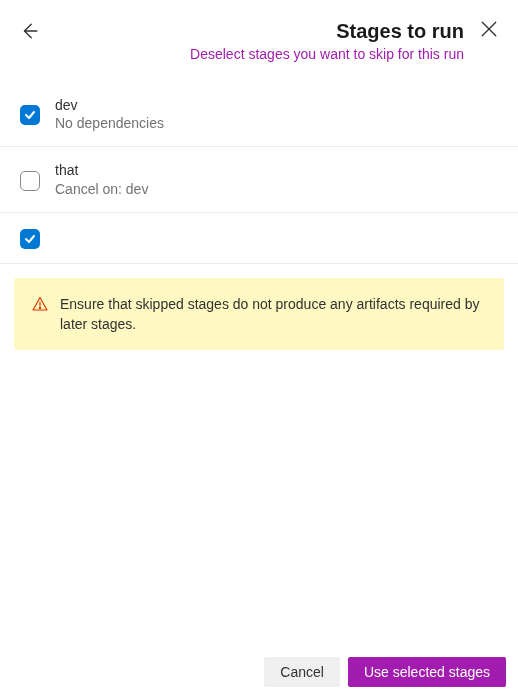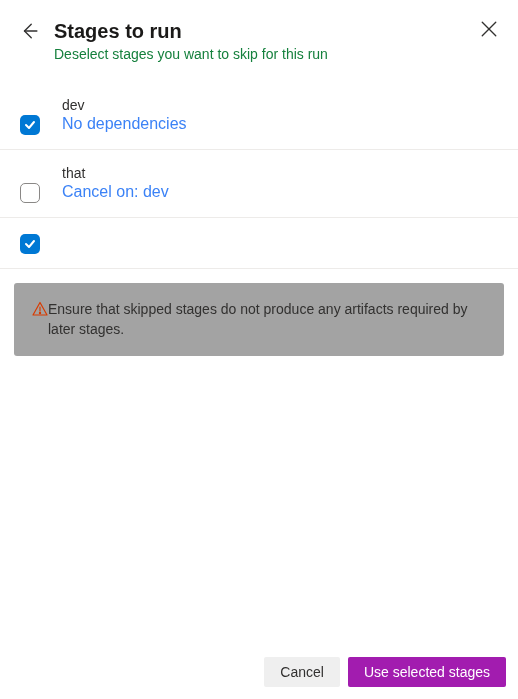--- a/index.html
+++ b/index.html
@@ -15,52 +15,53 @@
       display: flex;
       flex-direction: column;
       color: #323130;
       position: relative;
     }
     .header {
       padding: 18px 20px 14px 20px;
       display: flex;
       align-items: flex-start;
       gap: 16px;
+      text-align: right;
     }
     .back-btn {
       margin-top: 4px;
       cursor: pointer;
       color: #323130;
     }
     .header-text {
       flex: 1;
     }
     .title {
       font-size: 20px;
       font-weight: 600;
       color: #1b1a19;
       line-height: 1.3;
     }
     .subtitle {
       font-size: 14px;
-      color: #15803d;
+      color: #a21caf;
       margin-top: 2px;
     }
     .close-btn {
       cursor: pointer;
       color: #323130;
       margin-top: 2px;
     }
     .stages-list {
       margin-top: 6px;
     }
     .stage-row {
       display: flex;
-      align-items: flex-end;
-      gap: 22px;
+      align-items: center;
+      gap: 15px;
       padding: 14px 20px 14px 20px;
       border-bottom: 1px solid #edebe9;
     }
     .stage-row:first-child {
       border-top: none;
     }
     .checkbox {
       width: 20px;
       height: 20px;
       border-radius: 5px;
@@ -84,32 +85,32 @@
     .stage-text {
       display: flex;
       flex-direction: column;
     }
     .stage-name {
       font-size: 14px;
       color: #323130;
       line-height: 1.3;
     }
     .stage-dep {
-      font-size: 16px;
-      color: #3b82f6;
+      font-size: 14px;
+      color: #737373;
       line-height: 1.3;
     }
     .warning-box {
       margin: 14px 14px 0 14px;
-      background: #a3a3a3;
+      background: #fef9c3;
       border-radius: 3px;
       padding: 16px 18px;
       display: flex;
       align-items: flex-start;
-      gap: 0;
+      gap: 12px;
     }
     .warning-icon {
       color: #d83b01;
       flex-shrink: 0;
       margin-top: 2px;
     }
     .warning-text {
       font-size: 14px;
       color: #323130;
       line-height: 1.45;

